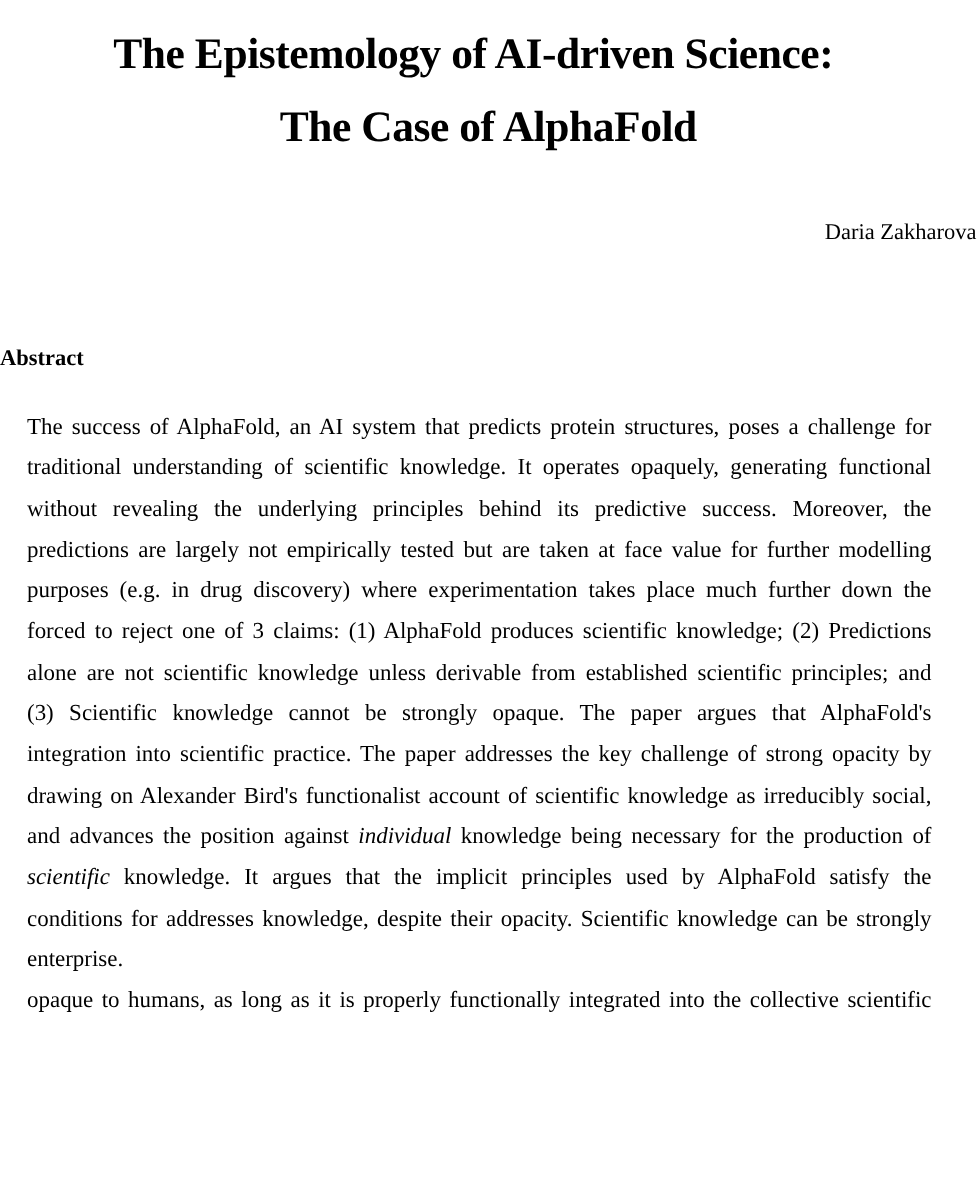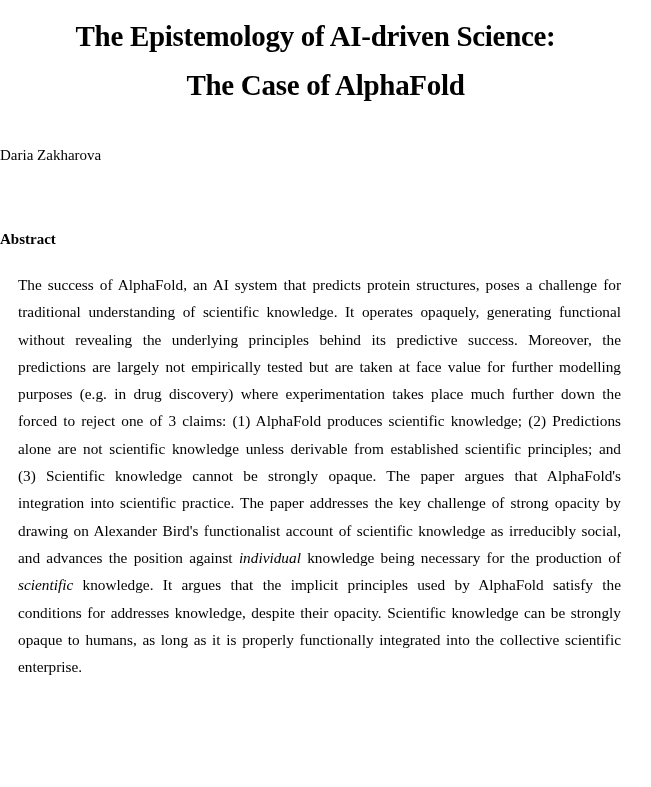--- a/index.html
+++ b/index.html
@@ -26,21 +26,21 @@
       letter-spacing: -0.3px;
       margin: 0;
     }
     .title.l1 { top: 19px; left: -10px; }
     .title.l2 { top: 68px; }
     .author {
       position: absolute;
       top: 145px;
       left: 0;
       width: 651px;
-      text-align: left;
+      text-align: right;
       font-size: 15px;
       line-height: 20px;
     }
     .abstract-heading {
       position: absolute;
       top: 229px;
       left: 0;
       width: 651px;
       text-align: left;
       font-weight: bold;
@@ -90,15 +90,15 @@
   <span class="line">predictions are largely not empirically tested but are taken at face value for further modelling</span>
   <span class="line">purposes (e.g. in drug discovery) where experimentation takes place much further down the</span>
   <span class="line">forced to reject one of 3 claims: (1) AlphaFold produces scientific knowledge; (2) Predictions</span>
   <span class="line">alone are not scientific knowledge unless derivable from established scientific principles; and</span>
   <span class="line">(3) Scientific knowledge cannot be strongly opaque. The paper argues that AlphaFold's</span>
   <span class="line">integration into scientific practice. The paper addresses the key challenge of strong opacity by</span>
   <span class="line">drawing on Alexander Bird's functionalist account of scientific knowledge as irreducibly social,</span>
   <span class="line"><span>and advances the position against </span><em>individual</em><span> knowledge being necessary for the production of</span></span>
   <span class="line"><em>scientific</em><span> knowledge. It argues that the implicit principles used by AlphaFold satisfy the</span></span>
   <span class="line">conditions for addresses knowledge, despite their opacity. Scientific knowledge can be strongly</span>
+  <span class="line last">enterprise.</span>
   <span class="line">opaque to humans, as long as it is properly functionally integrated into the collective scientific</span>
-  <span class="line last">enterprise.</span>
 </div>
 
 </body></html>

